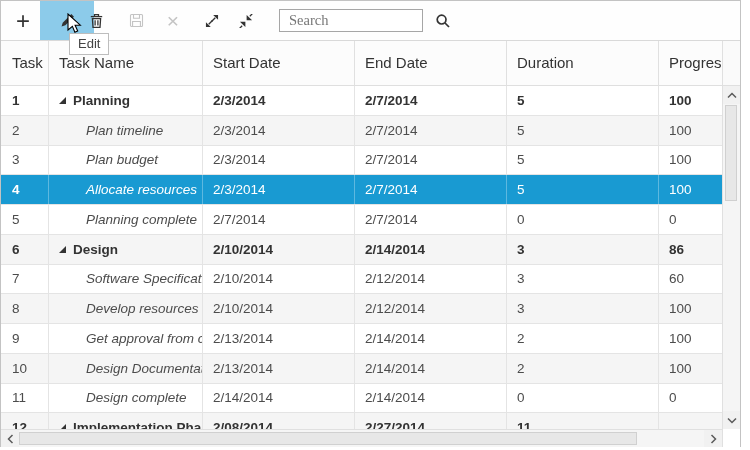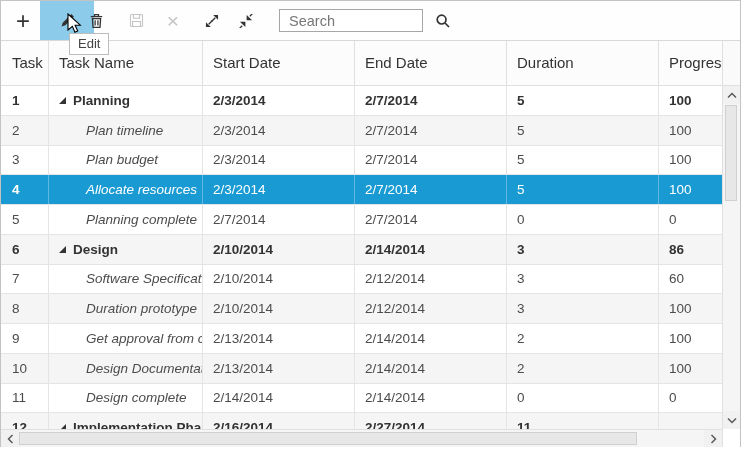--- a/index.html
+++ b/index.html
@@ -15,21 +15,21 @@
   .tbtn svg{display:block;}
   .btn-add{left:4px;width:36px;font-size:24px;font-weight:300;color:#333;}
   .btn-edit{left:39px;width:54px;background:var(--toolbar-active,#8ccbea);}
   .btn-delete{left:80px;width:30px;}
   .btn-save{left:120px;width:30px;}
   .btn-cancel{left:157px;width:30px;font-size:21px;color:#c4c4c4;font-weight:300;}
   .btn-expand{left:196px;width:30px;}
   .btn-collapse{left:230px;width:30px;}
   .search-wrap{position:absolute;left:278px;top:8px;width:144px;height:23px;box-sizing:border-box;}
   .search-wrap input{width:100%;height:100%;box-sizing:border-box;border:1px solid #a6a6a6;
-           padding:0 6px 0 9px;font-family:Liberation Sans, sans-serif;font-size:14.5px;color:#555;outline:none;}
+           padding:0 6px 0 9px;font-family:Liberation Serif, serif;font-size:14.5px;color:#555;outline:none;}
   .search-wrap input::placeholder{color:#777;opacity:1;}
   .btn-search{left:428px;width:28px;}
 
   
   .tooltip{position:absolute;left:68px;top:32px;z-index:40;background:#fff;border:1px solid #bdbdbd;
            padding:2px 8px 3px 8px;font-size:13px;color:#444;white-space:nowrap;}
   .cursor{position:absolute;left:66px;top:12px;z-index:50;}
 
   
   .ghead{position:absolute;left:0;top:40px;width:721px;height:45px;box-sizing:border-box;
@@ -312,21 +312,21 @@
           </div>
           <div class="cell c-prog">
             <span>60</span>
           </div>
         </div>
         <div class="row alt child">
           <div class="cell c-id">
             <span>8</span>
           </div>
           <div class="cell c-name">
-            <span>Duration prototype</span>
+            <span>Develop resources</span>
           </div>
           <div class="cell c-start">
             <span>2/10/2014</span>
           </div>
           <div class="cell c-end">
             <span>2/12/2014</span>
           </div>
           <div class="cell c-dur">
             <span>3</span>
           </div>
@@ -400,21 +400,21 @@
           </div>
           <div class="cell c-name">
             <span class="tree-toggle">
               <svg width="7" height="7" viewBox="0 0 7 7">
                 <polygon points="7,0 7,7 0,7" fill="#333"></polygon>
               </svg>
             </span>
             <span>Implementation Phase</span>
           </div>
           <div class="cell c-start">
-            <span>2/16/2014</span>
+            <span>2/08/2014</span>
           </div>
           <div class="cell c-end">
             <span>2/27/2014</span>
           </div>
           <div class="cell c-dur">
             <span>11</span>
           </div>
           <div class="cell c-prog">
             <span></span>
           </div>

